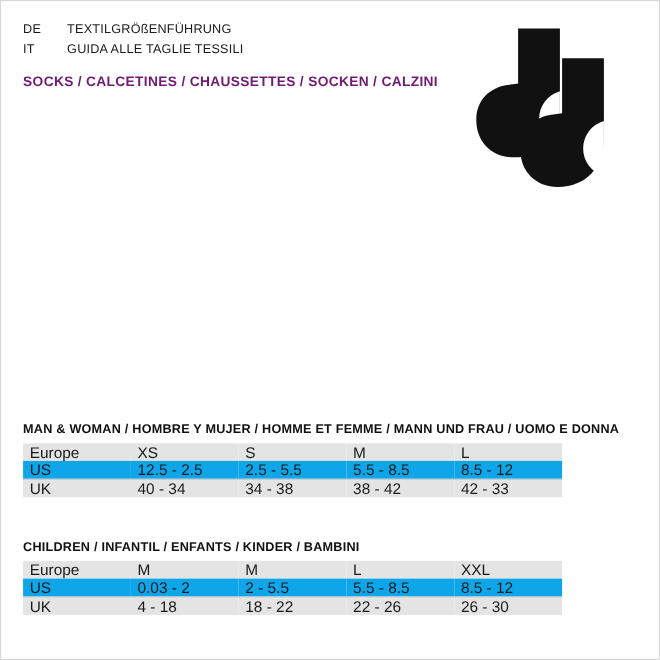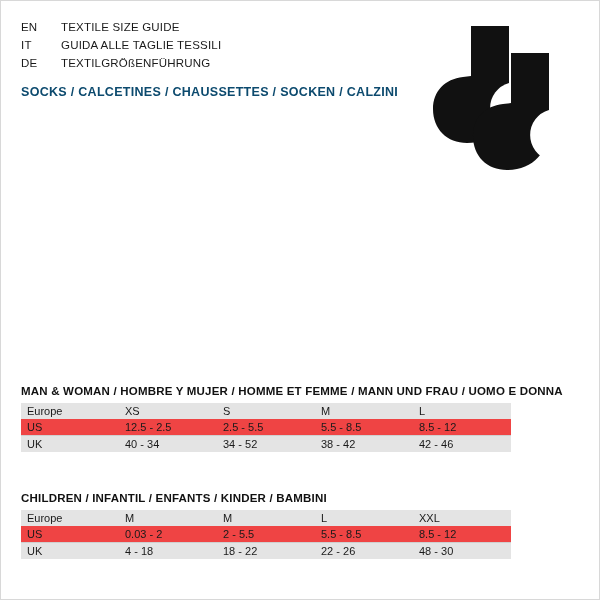--- a/index.html
+++ b/index.html
@@ -46,21 +46,21 @@
     font-size: 11.5px;
     letter-spacing: 0.2px;
     color: #1a1a1a;
     white-space: nowrap;
   }
   .product-line {
     margin-top: 13px;
     font-size: 12.5px;
     font-weight: bold;
     letter-spacing: 0.3px;
-    color: #0c4a6e;
+    color: #701a75;
     white-space: nowrap;
   }
 
   
   .illustration {
     position: absolute;
     top: 20px;
     left: 400px;
     width: 180px;
     height: 150px;
@@ -82,62 +82,58 @@
     color: #111111;
     margin-bottom: 6px;
     white-space: nowrap;
   }
   table.size-table {
     border-collapse: collapse;
     width: 460px;
     table-layout: fixed;
   }
   table.size-table td {
-    font-size: 11px;
+    font-size: 14px;
     color: #1a1a1a;
     height: 16px;
     padding: 0 0 0 6px;
     border: 1px solid #ffffff;
     white-space: nowrap;
   }
   table.size-table tr.row-shade td {
     background: #e4e4e4;
   }
   table.size-table tr.row-plain td {
-    background: #ef4444;
+    background: #0ea5e9;
   }
   table.size-table td.col-label { width: 92px; }
   table.size-table td.col-v { width: 92px; }
   table.size-table tr.row-plain td {
     border-bottom: 1px solid #cfcfcf;
     border-top: none;
     border-left: none;
     border-right: none;
   }
   table.size-table tr.row-shade td {
     border: none;
   }
 </style>
 </head>
 <body>
 
 <div class="page">
 
   <div class="header">
     <div class="lang-row">
-      <div class="lang-code">EN</div>
-      <div class="lang-text">TEXTILE SIZE GUIDE</div>
+      <div class="lang-code">DE</div>
+      <div class="lang-text">TEXTILGRÖßENFÜHRUNG</div>
     </div>
     <div class="lang-row">
       <div class="lang-code">IT</div>
       <div class="lang-text">GUIDA ALLE TAGLIE TESSILI</div>
-    </div>
-    <div class="lang-row">
-      <div class="lang-code">DE</div>
-      <div class="lang-text">TEXTILGRÖßENFÜHRUNG</div>
     </div>
     <div class="product-line">SOCKS / CALCETINES / CHAUSSETTES / SOCKEN / CALZINI</div>
   </div>
 
   <div class="illustration">
     <svg width="180" height="150" viewBox="0 0 180 150" xmlns="http://www.w3.org/2000/svg">
 
       <path d="M70 5 L108 5 L108 78 C108 104 92 122 66 122 C46 122 32 108 32 88 C32 70 44 58 62 56 L70 55 Z" fill="#111111"></path>
 
       <path d="M108 62 A26 26 0 0 0 108 112 Z" fill="#ffffff"></path>
@@ -161,23 +157,23 @@
         <tr class="row-plain">
           <td class="col-label">US</td>
           <td class="col-v">12.5 - 2.5</td>
           <td class="col-v">2.5 - 5.5</td>
           <td class="col-v">5.5 - 8.5</td>
           <td class="col-v">8.5 - 12</td>
         </tr>
         <tr class="row-shade">
           <td class="col-label">UK</td>
           <td class="col-v">40 - 34</td>
-          <td class="col-v">34 - 52</td>
+          <td class="col-v">34 - 38</td>
           <td class="col-v">38 - 42</td>
-          <td class="col-v">42 - 46</td>
+          <td class="col-v">42 - 33</td>
         </tr>
       </tbody>
     </table>
   </div>
 
   <div class="table-block block-children">
     <div class="block-title">CHILDREN / INFANTIL / ENFANTS / KINDER / BAMBINI</div>
     <table class="size-table">
       <tbody>
         <tr class="row-shade">
@@ -192,19 +188,19 @@
           <td class="col-v">0.03 - 2</td>
           <td class="col-v">2 - 5.5</td>
           <td class="col-v">5.5 - 8.5</td>
           <td class="col-v">8.5 - 12</td>
         </tr>
         <tr class="row-shade">
           <td class="col-label">UK</td>
           <td class="col-v">4 - 18</td>
           <td class="col-v">18 - 22</td>
           <td class="col-v">22 - 26</td>
-          <td class="col-v">48 - 30</td>
+          <td class="col-v">26 - 30</td>
         </tr>
       </tbody>
     </table>
   </div>
 
 </div>
 
 </body></html>

